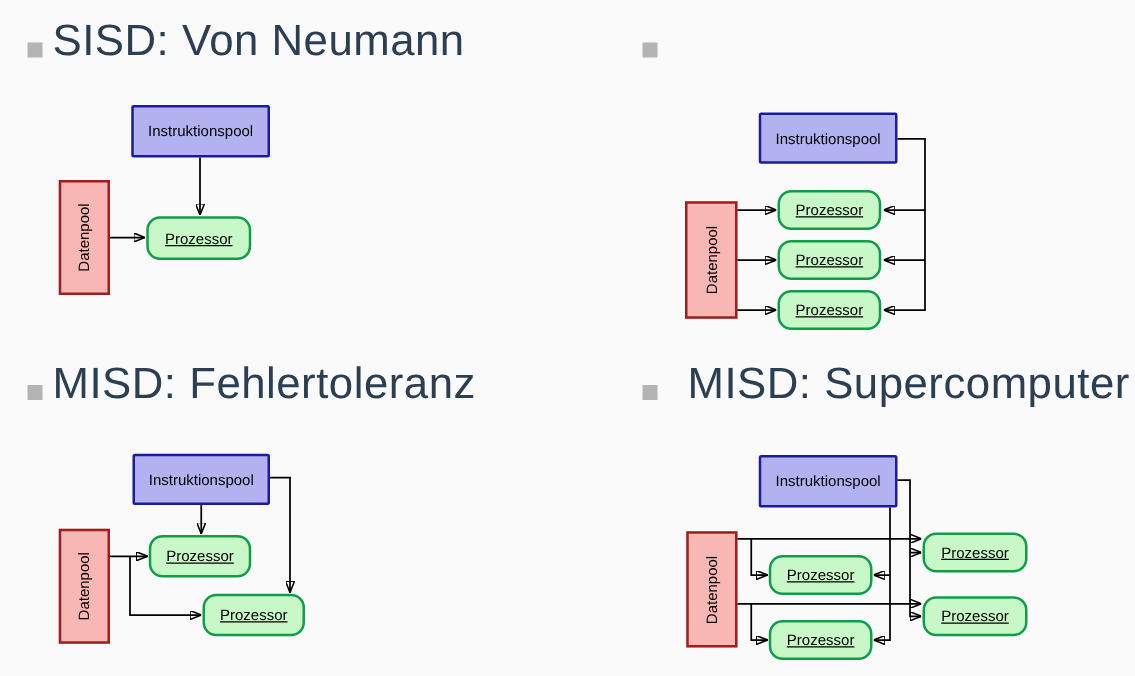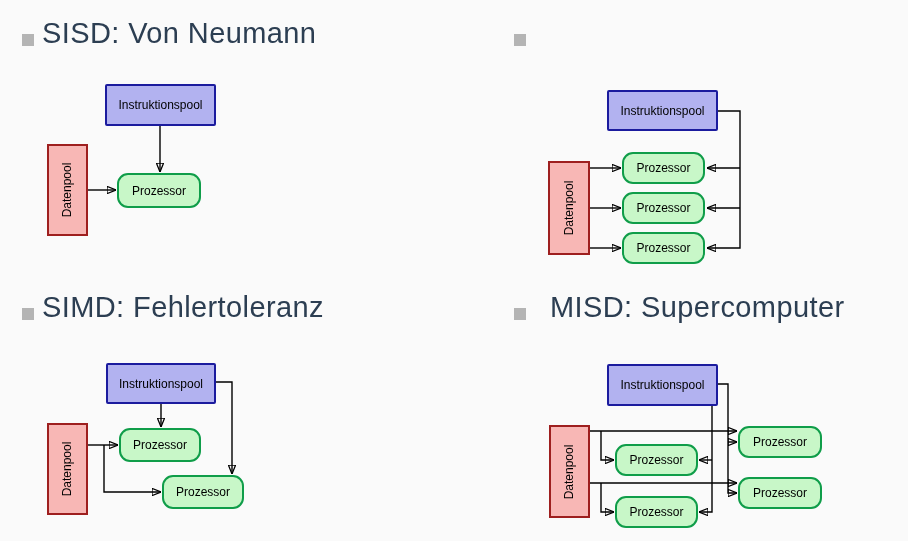--- a/index.html
+++ b/index.html
@@ -1,27 +1,27 @@
 <!DOCTYPE html>
 <html style="--page-bg: #fafafa; --title: #2c3e52; --bullet: #b4b4b4; --instruction-fill: #b2b2f0; --instruction-border: #1b1b9e; --data-fill: #f8b7b5; --data-border: #9e1f1f; --processor-fill: #c8f7c8; --processor-border: #0f9d49; --arrow: #000000; --box-text: #000000;"><head>
 <meta charset="utf-8">
 <style>
   * { margin:0; padding:0; box-sizing:border-box; }
   html,body { width:908px; height:541px; }
   body { background: var(--page-bg,#fafafa); font-family:"Liberation Sans", sans-serif; }
   .slide { position:relative; width:908px; height:541px; background:var(--page-bg,#fafafa); overflow:hidden; }
   .panel { position:absolute; left:0; top:0; width:100%; height:100%; pointer-events:none; }
   .bullet { position:absolute; width:12px; height:12px; background:var(--bullet,#b4b4b4); }
-  .title { position:absolute; font-size:29px; font-weight:400; letter-spacing:0.4px;
+  .title { position:absolute; font-size:35px; font-weight:400; letter-spacing:0.4px;
            color:var(--title,#2c3e52); white-space:nowrap; line-height:36px; }
   .box { position:absolute; display:flex; align-items:center; justify-content:center;
          font-size:12px; color:var(--box-text,#000); text-align:left; white-space:nowrap; }
   .box.instr { background:var(--instruction-fill,#b2b2f0); border:2.5px solid var(--instruction-border,#1b1b9e); border-radius:2px; }
   .box.data  { background:var(--data-fill,#f8b7b5); border:2.5px solid var(--data-border,#9e1f1f); }
-  .box.proc  { background:var(--processor-fill,#c8f7c8); border:2.5px solid var(--processor-border,#0f9d49); border-radius:11px; }
+  .box.proc  { background:var(--processor-fill,#c8f7c8); border:2.5px solid var(--processor-border,#0f9d49); border-radius:11px;text-decoration:underline; }
   .vtext { transform:rotate(-90deg); white-space:nowrap; }
   svg.connectors { position:absolute; left:0; top:0; }
   svg.connectors path { stroke:var(--arrow,#000); stroke-width:1.4; fill:none; }
 </style>
 </head>
 <body>
 
 <div class="slide">
 
   <section class="panel">
@@ -40,21 +40,21 @@
     <div class="box data" style="left:548px;top:161px;width:42px;height:94px">
       <span class="vtext">Datenpool</span>
     </div>
     <div class="box proc" style="left:622px;top:152px;width:83px;height:32px">Prozessor</div>
     <div class="box proc" style="left:622px;top:192px;width:83px;height:32px">Prozessor</div>
     <div class="box proc" style="left:622px;top:232px;width:83px;height:32px">Prozessor</div>
   </section>
 
   <section class="panel">
     <span class="bullet" style="left:22px;top:308px"></span>
-    <h2 class="title" style="left:42px;top:289px">SIMD: Fehlertoleranz</h2>
+    <h2 class="title" style="left:42px;top:289px">MISD: Fehlertoleranz</h2>
     <div class="box instr" style="left:106px;top:363px;width:110px;height:41px">Instruktionspool</div>
     <div class="box data" style="left:47px;top:423px;width:41px;height:92px">
       <span class="vtext">Datenpool</span>
     </div>
     <div class="box proc" style="left:119px;top:428px;width:82px;height:34px">Prozessor</div>
     <div class="box proc" style="left:162px;top:475px;width:82px;height:34px">Prozessor</div>
   </section>
 
   <section class="panel">
     <span class="bullet" style="left:514px;top:308px"></span>

